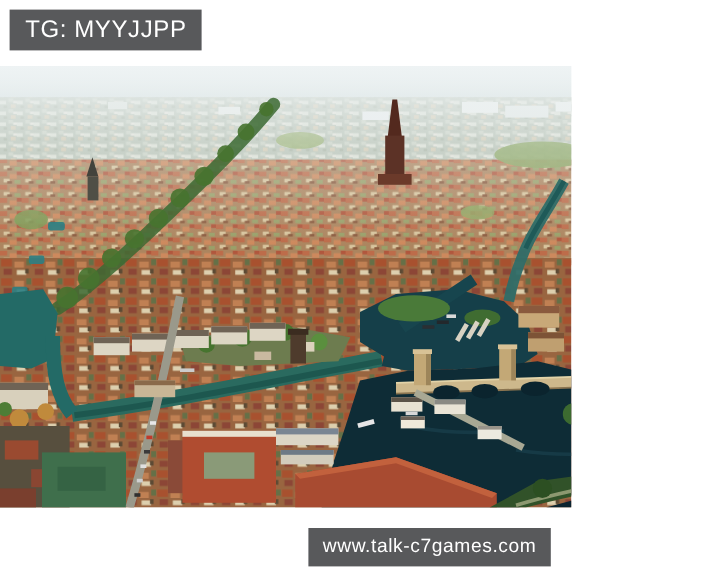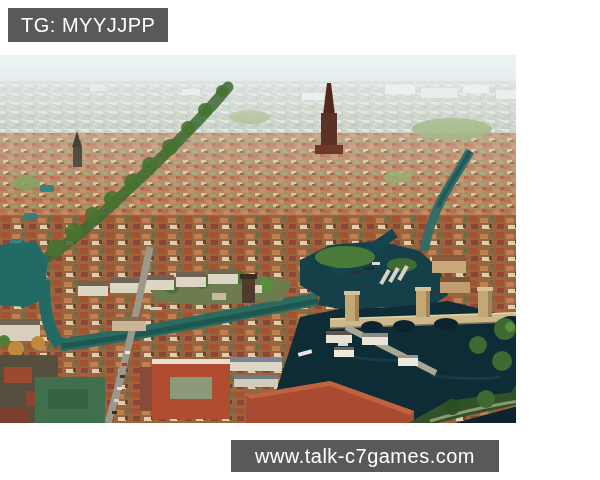--- a/index.html
+++ b/index.html
@@ -1,22 +1,22 @@
 <!DOCTYPE html>
 <html><head>
 <meta charset="utf-8">
 <style>
   html,body{margin:0;padding:0;background:#ffffff;}
-  .stage{position:relative;width:516px;height:480px;background:#ffffff;overflow:hidden;
+  .stage{position:relative;width:476px;height:480px;background:#ffffff;overflow:hidden;
          font-family:"Liberation Sans", sans-serif;}
   .photo{position:absolute;left:0;top:55px;width:600px;height:368px;display:block;}
   .wm{position:absolute;background:#58595b;color:#ffffff;white-space:nowrap;
       font-family:"Liberation Sans", sans-serif;letter-spacing:0.5px;}
   .wm-tg{left:8px;top:8px;height:34px;line-height:34px;font-size:20px;padding:0 13px;}
-  .wm-site{top:440px;right:17px;height:32px;line-height:32px;font-size:20px;padding:0 24px;}
+  .wm-site{top:440px;right:17px;height:32px;line-height:32px;font-size:16px;padding:0 12px;}
 </style>
 </head>
 <body>
 
 <div class="stage">
 
   <svg class="photo" viewBox="0 0 600 368" role="img" xmlns="http://www.w3.org/2000/svg" aria-label="Aerial photograph of Strasbourg old town: dense red-brown rooftops, the dark cathedral spire, tree-lined canals of Petite France, the Ponts Couverts bridge with square stone towers, and the dark teal River Ill basin under a hazy pale sky">
     <defs>
       <linearGradient id="sky" x1="0" y1="0" x2="0" y2="1">
         <stop offset="0" stop-color="#eef2f3"></stop>

